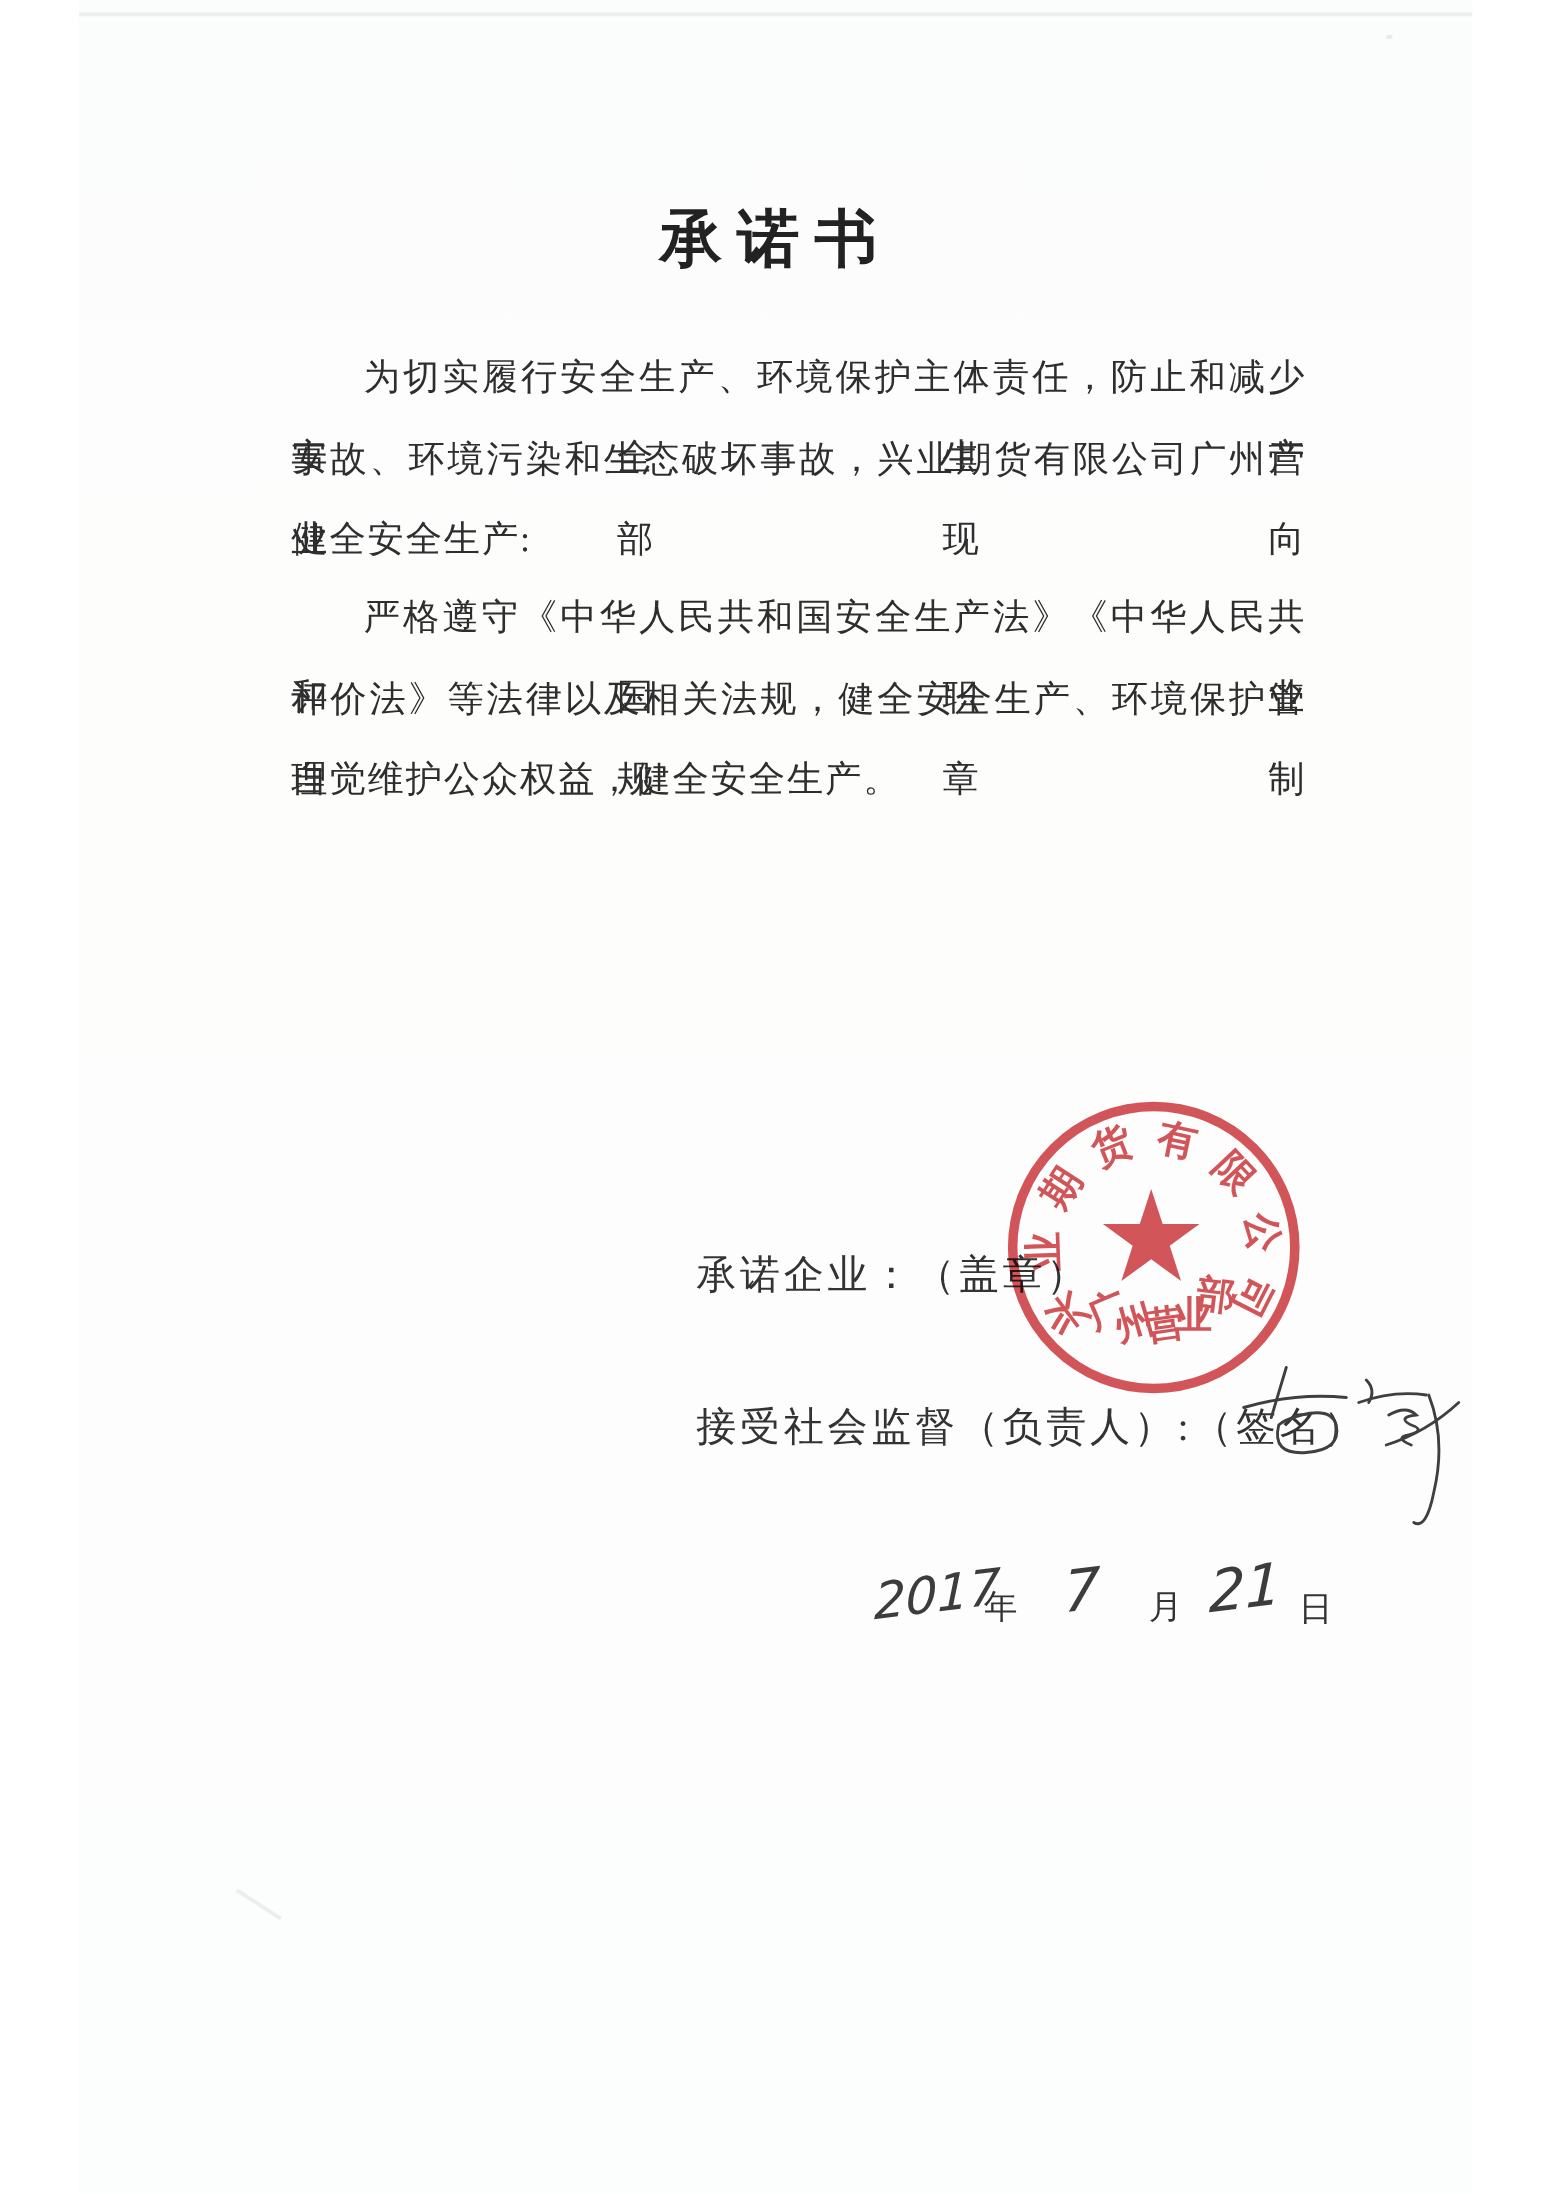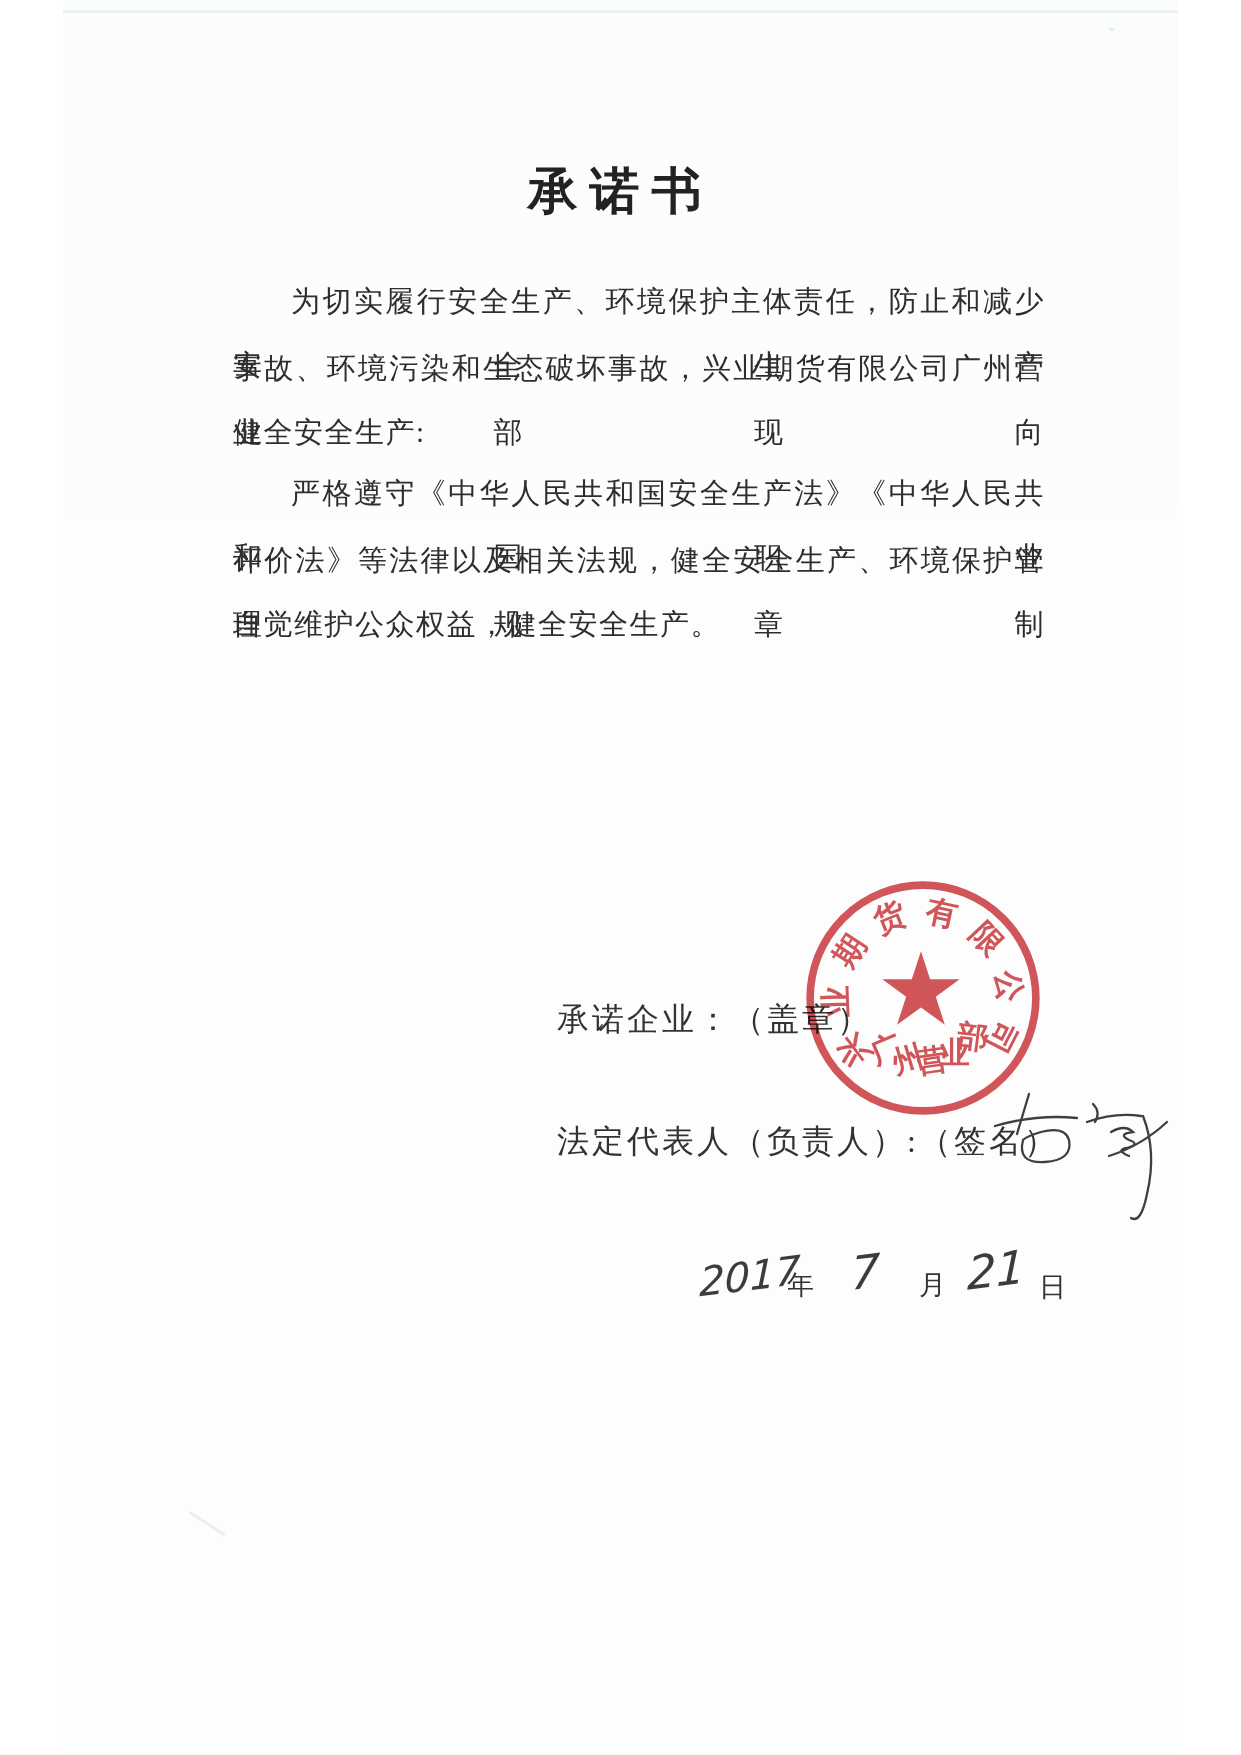--- a/index.html
+++ b/index.html
@@ -100,21 +100,21 @@
           <text x="76.9" y="164.6" dominant-baseline="central" transform="rotate(-15 76.9 164.6)">广</text>
           <text x="96.8" y="177.5" dominant-baseline="central" transform="rotate(-8 96.8 177.5)">州</text>
           <text x="120" y="182" dominant-baseline="central">营</text>
           <text x="143.2" y="177.5" dominant-baseline="central" transform="rotate(8 143.2 177.5)">业</text>
           <text x="163.1" y="164.6" dominant-baseline="central" transform="rotate(15 163.1 164.6)">部</text>
         </g>
       </g>
     </svg>
   </div>
 
-  <div class="label-text legalrep-label">法定代表人（负责人）:（签名）</div>
+  <div class="label-text legalrep-label">接受社会监督（负责人）:（签名）</div>
 
   <div class="signature">
     <svg viewBox="0 0 214 172" xmlns="http://www.w3.org/2000/svg" fill="none" stroke="#3f3f3f" stroke-width="2.3" stroke-linecap="round">
       <path d="M 38,12 L 26,52"></path>
       <path d="M 4,44 Q 45,32 86,36"></path>
       <path d="M 32,58 Q 26,82 54,80 Q 82,78 78,58 Q 74,44 50,50 Q 36,54 32,58"></path>
       <path d="M 102,22 q 8,8 2,18"></path>
       <path d="M 96,40 Q 124,30 150,34"></path>
       <path d="M 120,50 q 14,-8 22,0 q -16,2 -4,8 q 12,4 -2,8 q -12,2 2,8"></path>
       <path d="M 152,34 Q 166,70 156,112 Q 150,142 140,136"></path>

